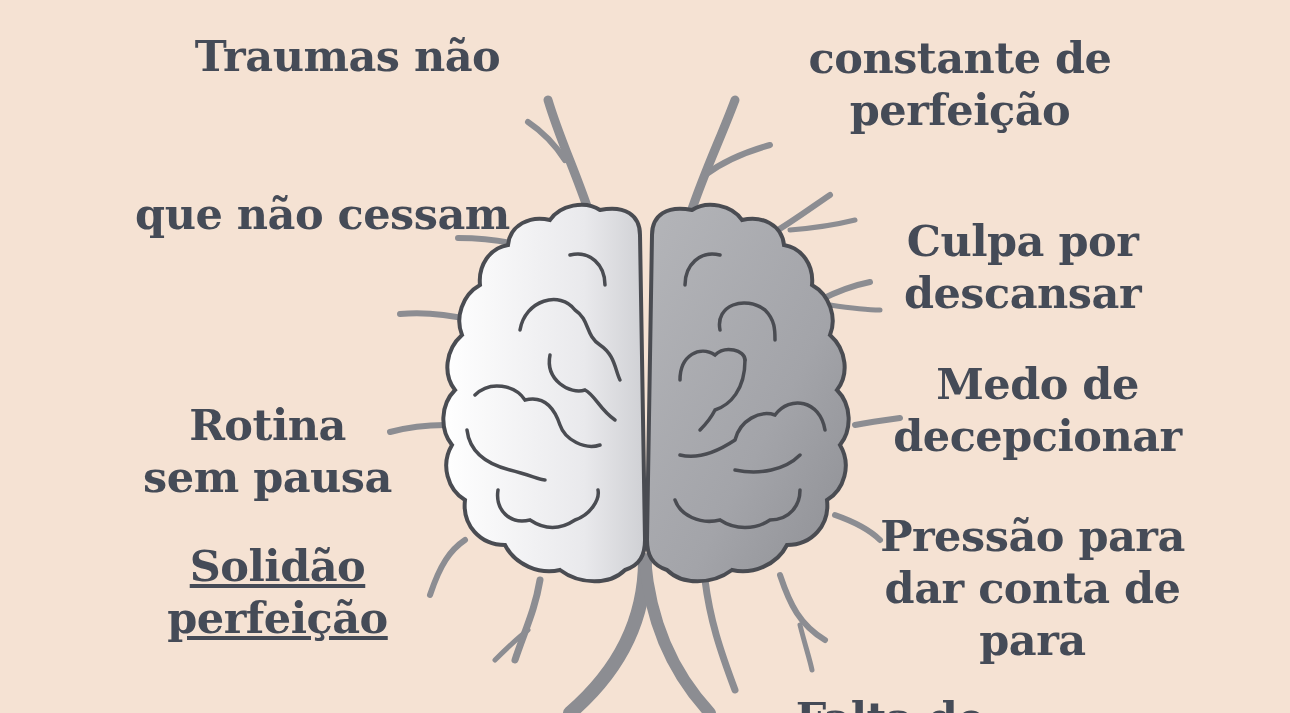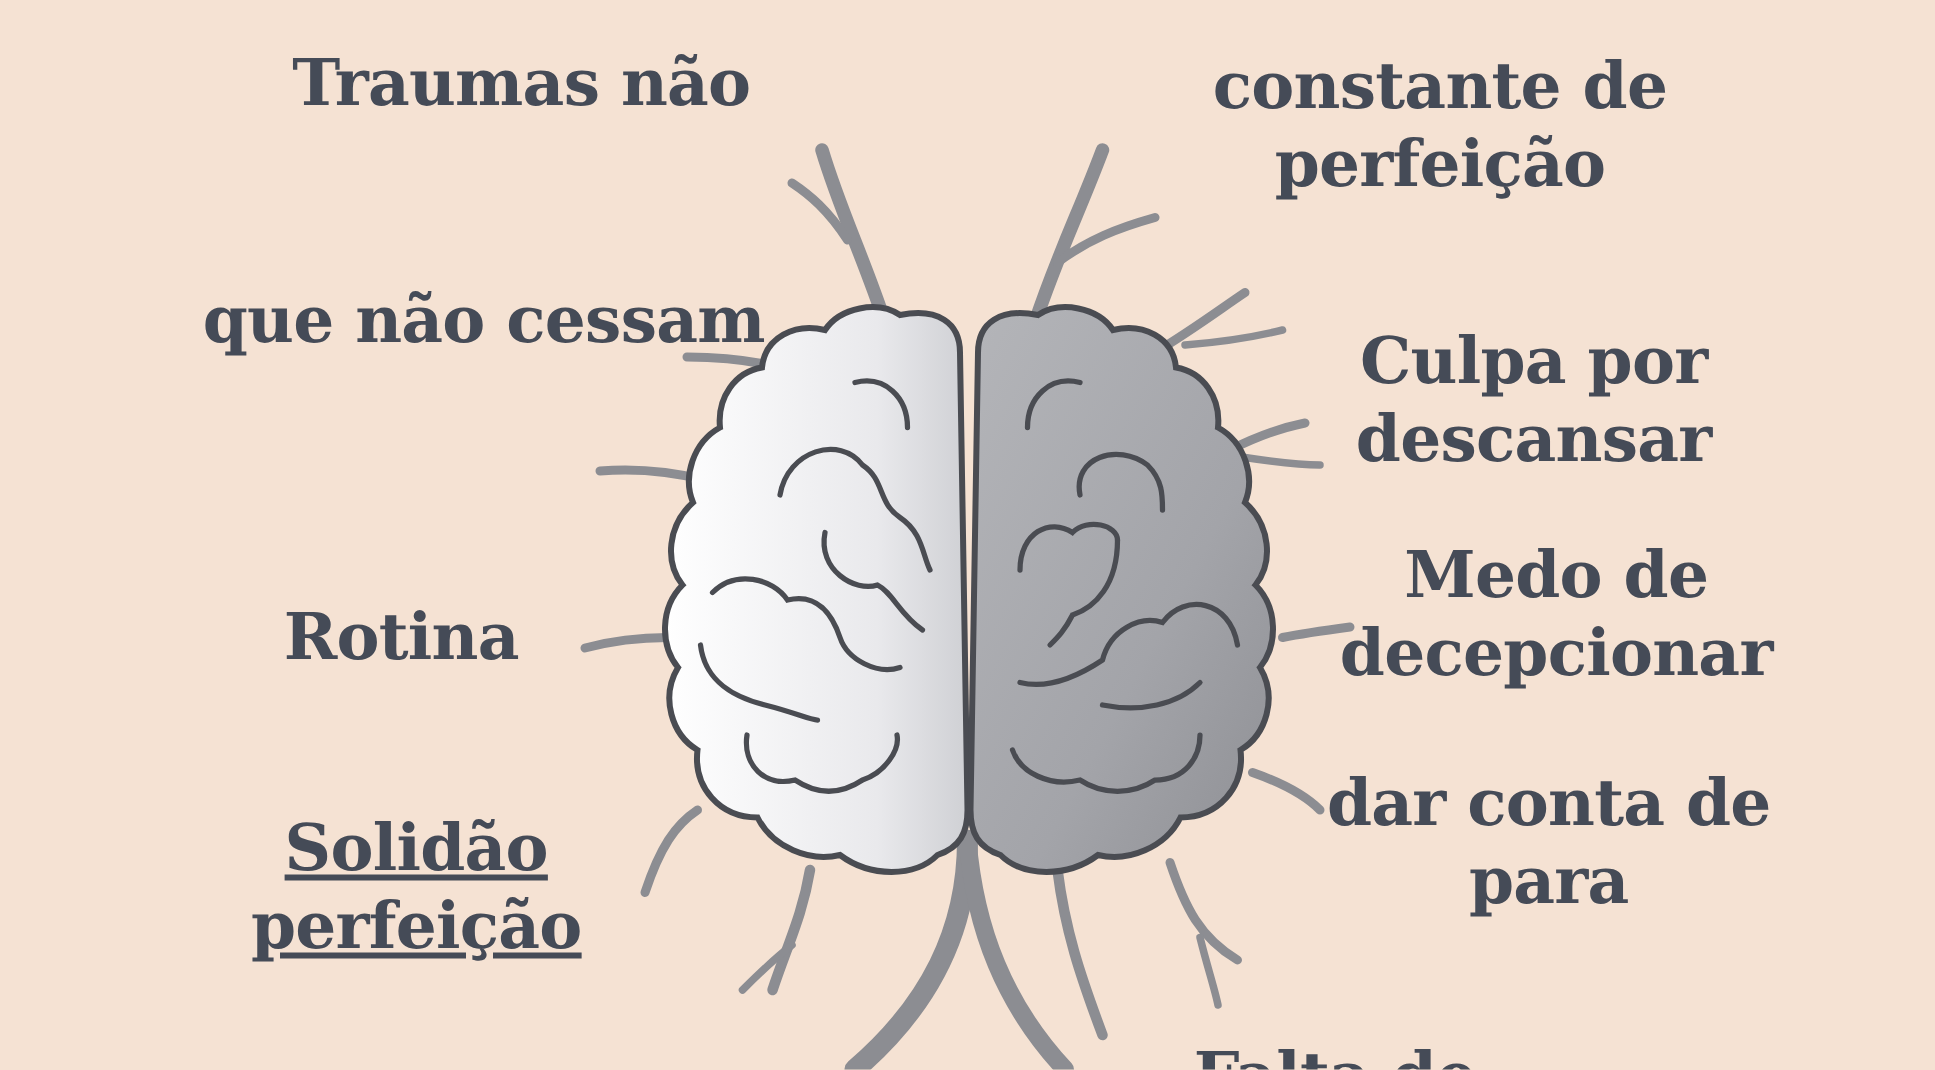--- a/index.html
+++ b/index.html
@@ -94,38 +94,40 @@
 </svg>
 
 <div class="label" style="left:190px; top:30px; width:315px;">
   <span>Traumas não</span>
 </div>
 <div class="label" style="left:135px; top:188px; width:375px;">
   <span>que não cessam</span>
 </div>
 <div class="label" style="left:130px; top:360px; width:275px;margin-top:39px;">
   <span>Rotina</span>
+  <span>sem pausa</span>
 </div>
 <div class="label" style="left:140px; top:540px; width:275px;text-decoration:underline;">
   <span>Solidão</span>
   <span>perfeição</span>
 </div>
 
 <div class="label" style="left:800px; top:32px; width:320px;">
   <span>constante de</span>
   <span>perfeição</span>
 </div>
 <div class="label" style="left:890px; top:215px; width:265px;">
   <span>Culpa por</span>
   <span>descansar</span>
 </div>
 <div class="label" style="left:885px; top:358px; width:305px;">
   <span>Medo de</span>
   <span>decepcionar</span>
 </div>
 <div class="label" style="left:865px; top:510px; width:335px;">
+  <span>Pressão para</span>
   <span>dar conta de</span>
   <span>para</span>
 </div>
 
 <div class="label" style="left:780px; top:692px; width:220px;">
   <span>Falta de</span>
 </div>
 
 </body></html>

